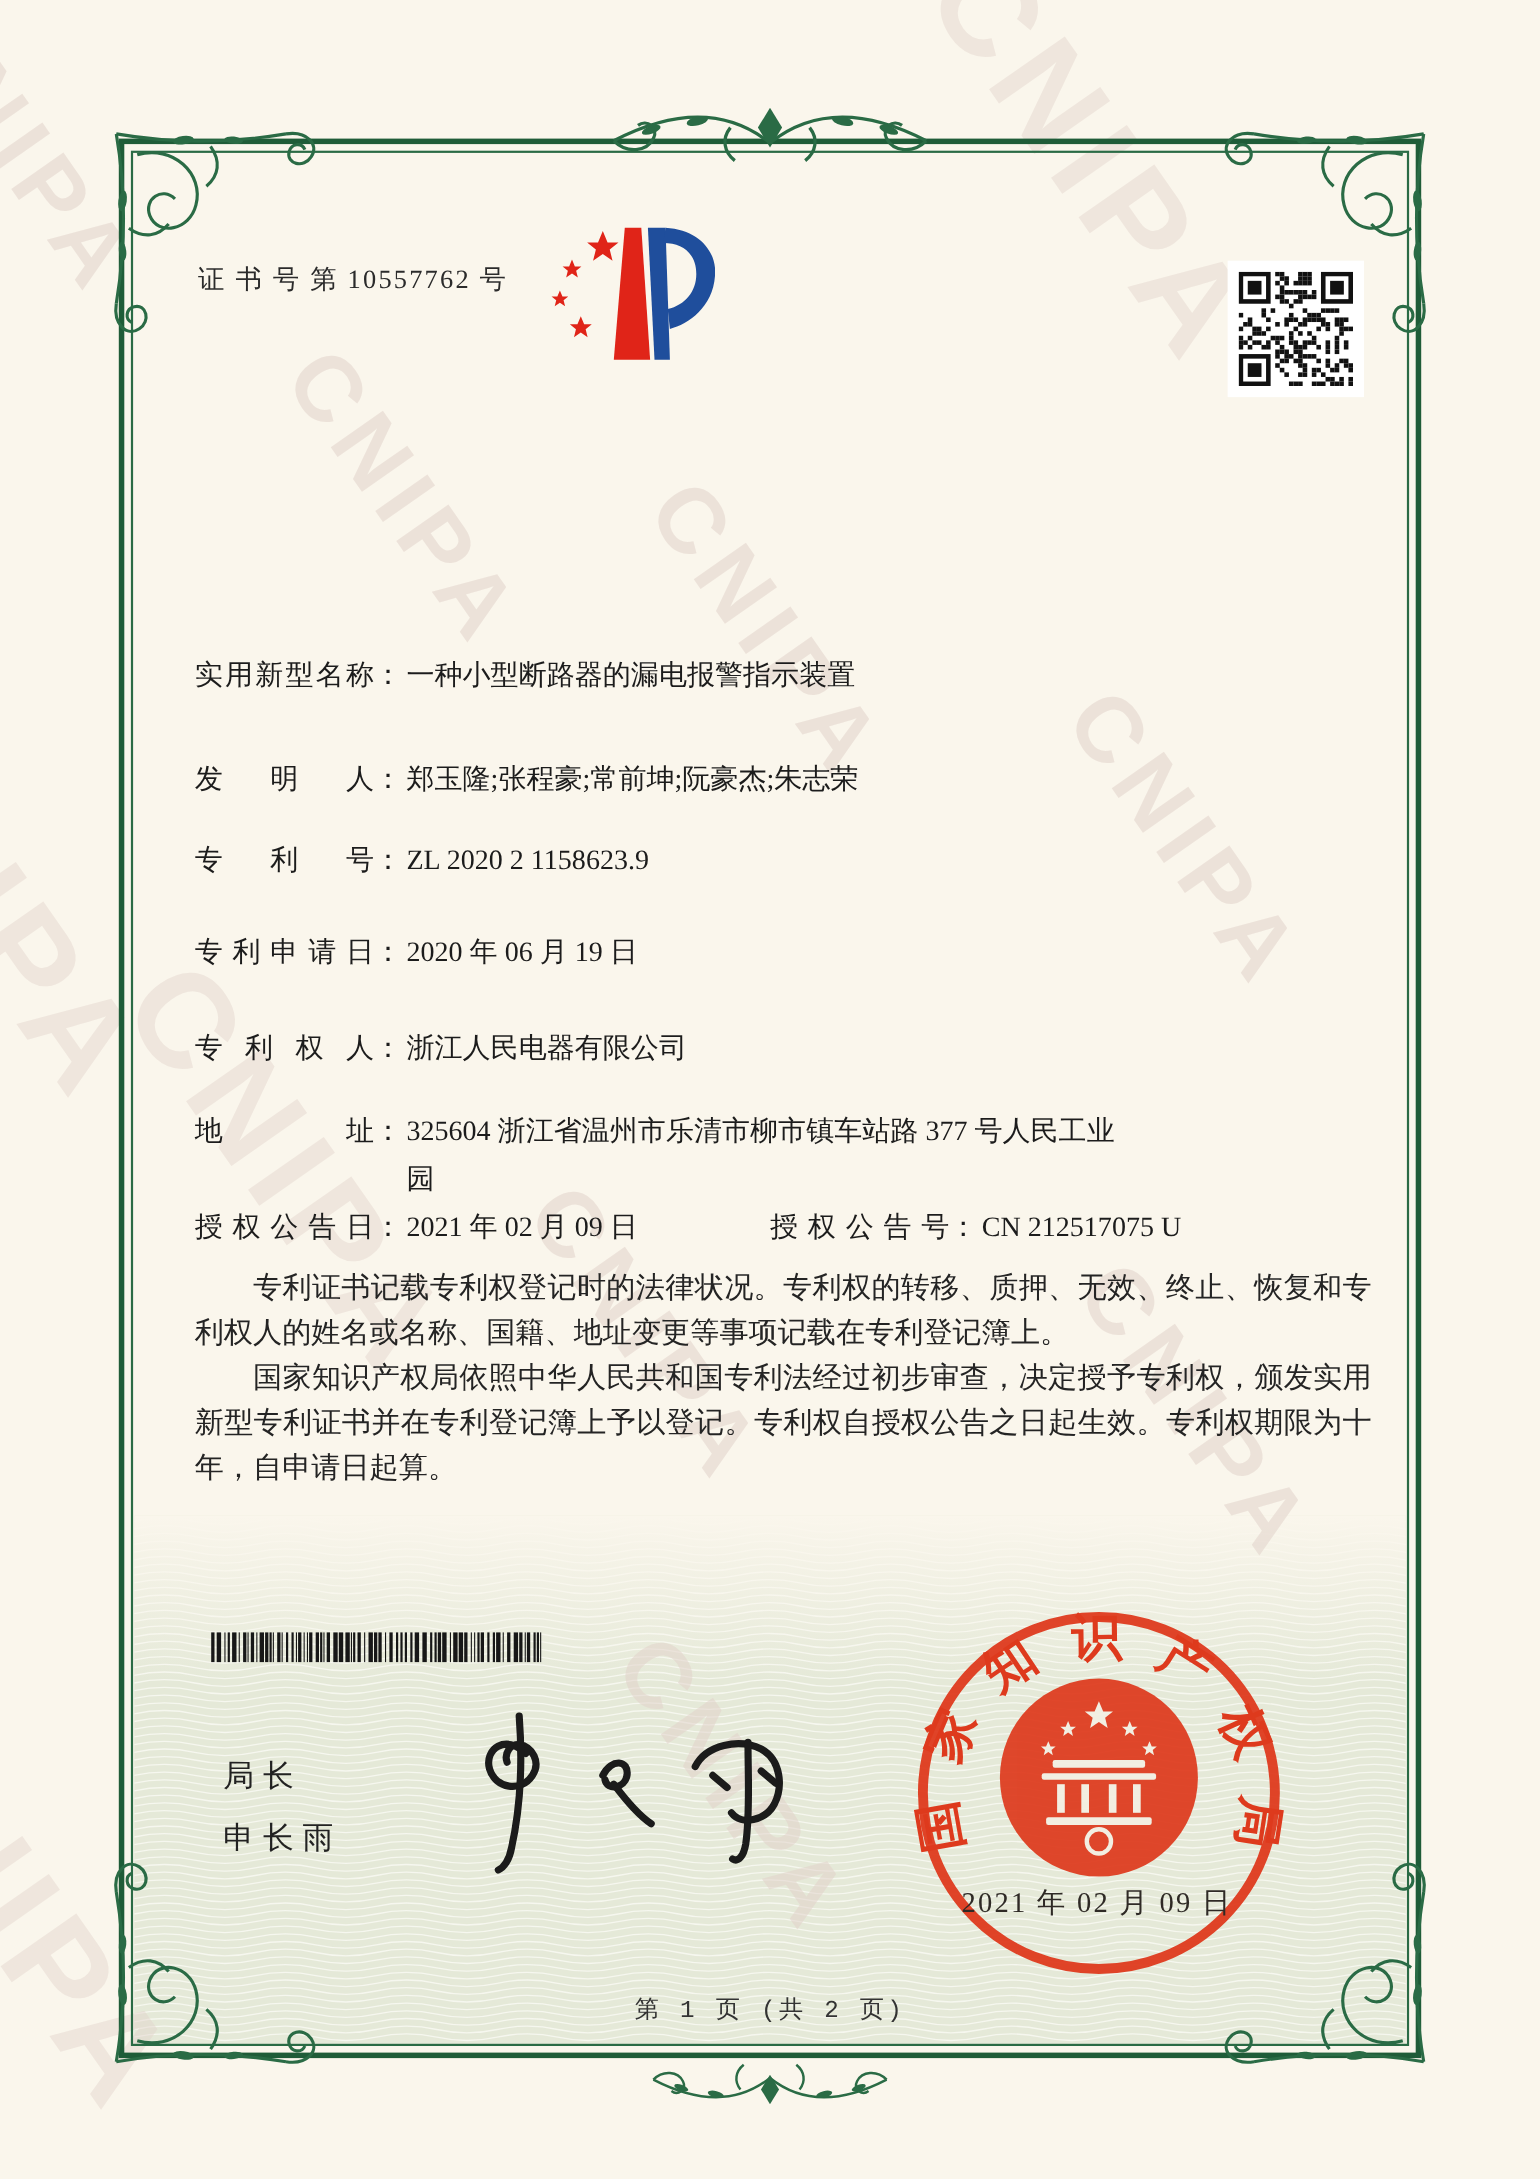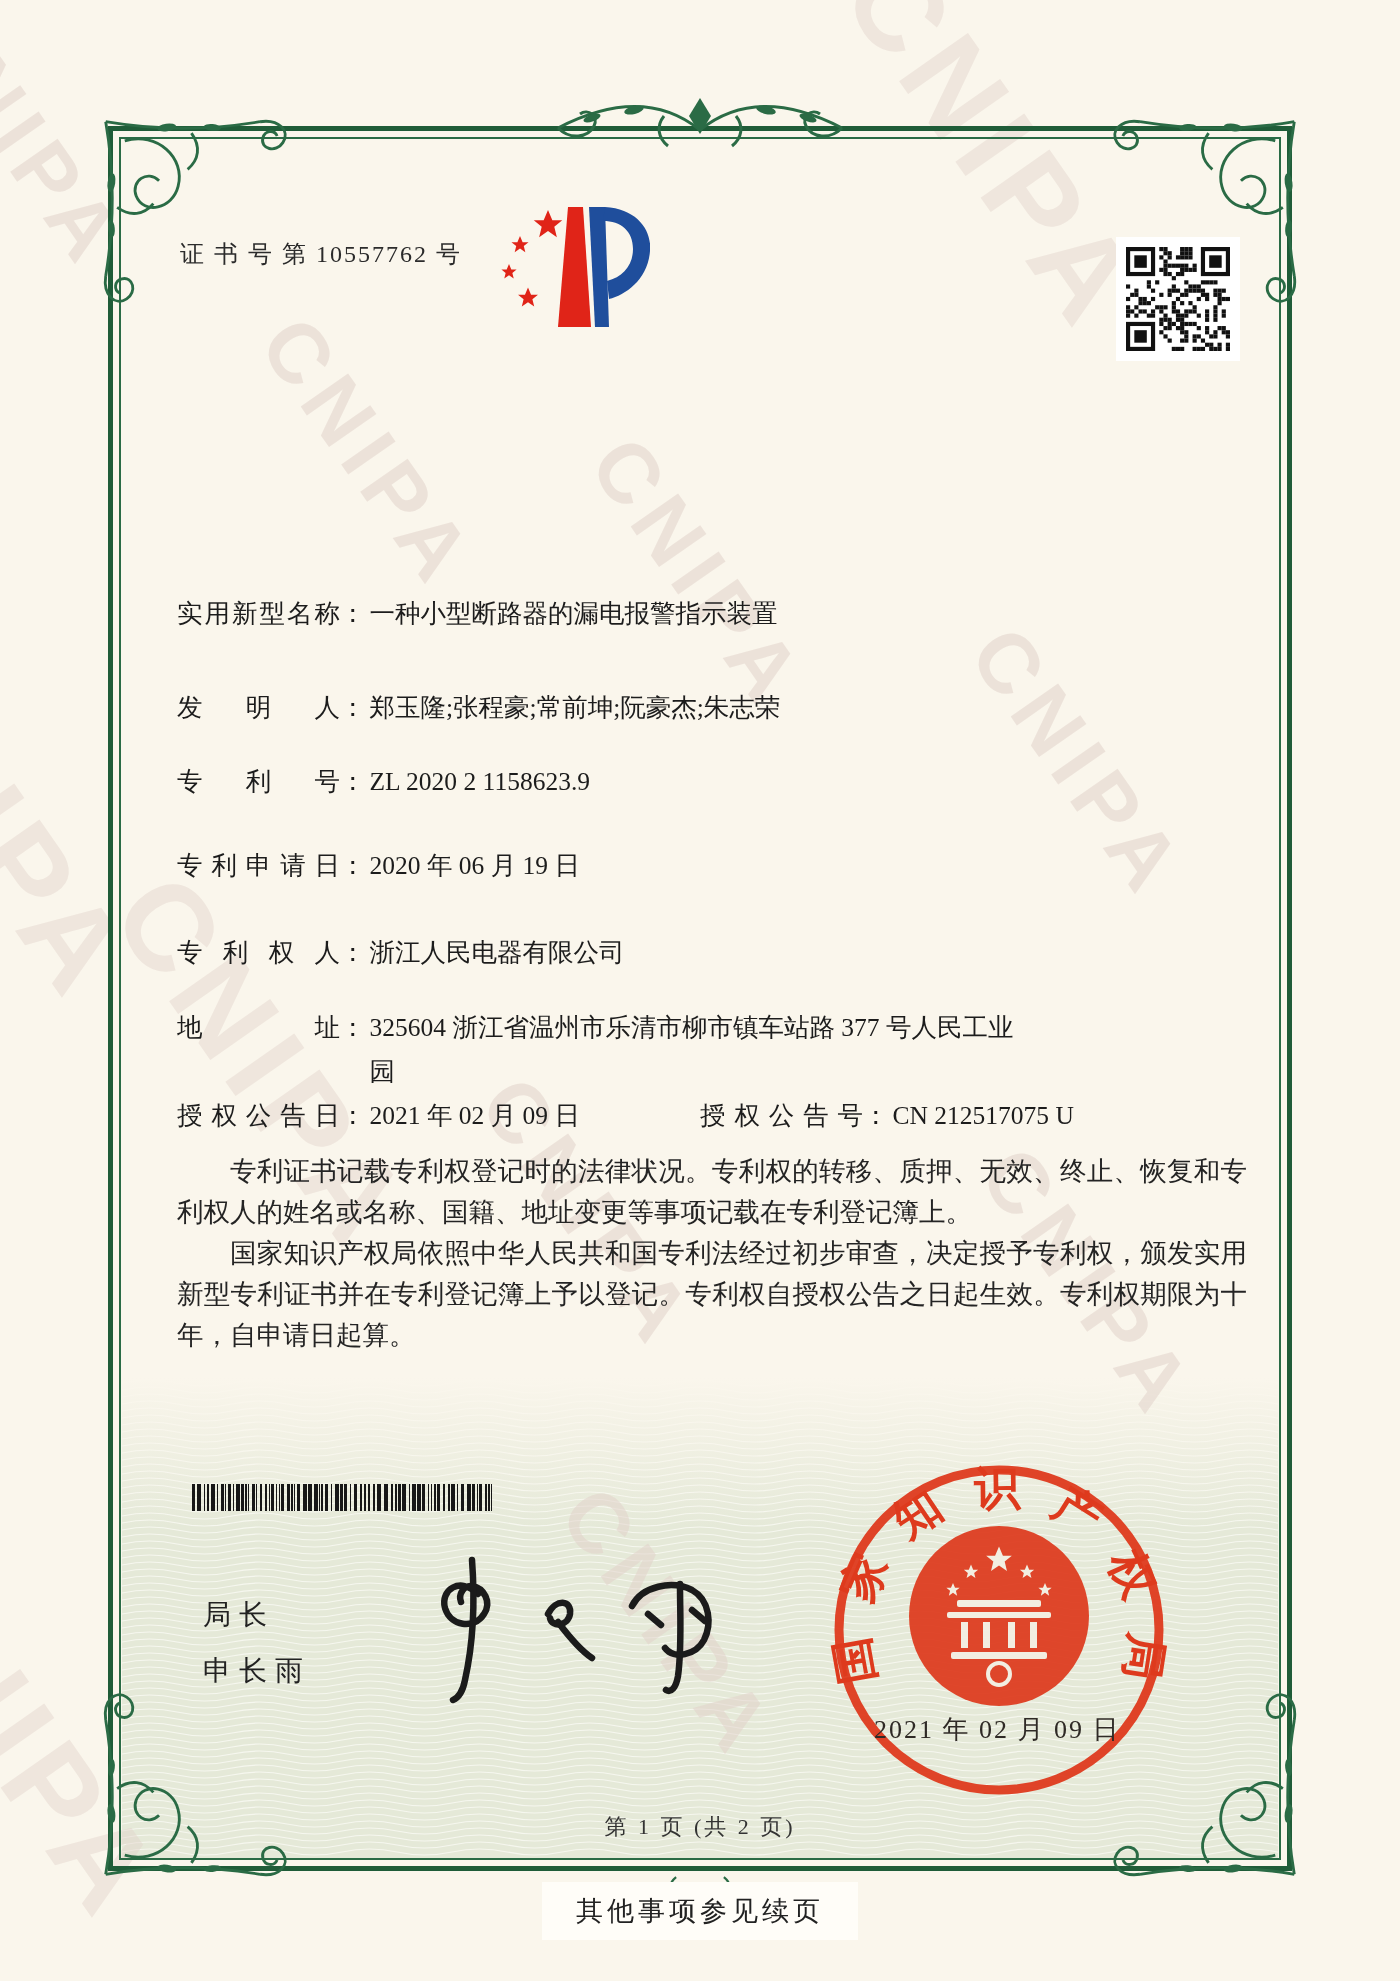--- a/index.html
+++ b/index.html
@@ -52,21 +52,21 @@
   
   .barcode{position:absolute;left:192px;top:1484px;width:308px;height:27px;z-index:4;font-size:0;}
   .barcode i{display:inline-block;height:27px;background:#171717;}
   .signer{position:absolute;left:203px;z-index:4;font-family:"Liberation Sans","DejaVu Sans",sans-serif;
       font-size:28px;letter-spacing:8px;color:#222;}
   .signer.t1{top:1596px;} .signer.t2{top:1652px;}
   .signature{position:absolute;left:420px;top:1548px;width:320px;height:175px;z-index:4;}
   .seal{position:absolute;left:827px;top:1458px;width:344px;height:344px;z-index:4;}
   .seal-date{position:absolute;left:874px;top:1712px;font-size:26px;letter-spacing:2px;color:#2f2a26;z-index:6;}
   .page-info{position:absolute;left:0;top:1812px;width:1400px;text-align:center;font-size:22px;
-      letter-spacing:3px;color:#333;z-index:4;}
+      letter-spacing:3px;color:#333;z-index:4;font-family:Liberation Mono, monospace;}
   .cont-note{position:absolute;left:50%;transform:translateX(-50%);top:1882px;background:#fffdf8;
       padding:11px 34px;font-size:27px;letter-spacing:4px;color:#222;z-index:5;
       font-family:"DejaVu Serif","Liberation Serif",serif;}
   .hidden-defs{position:absolute;width:0;height:0;overflow:hidden;}
 </style>
 </head>
 <body>
 
 <div class="page">
 
@@ -510,15 +510,14 @@
         <rect x="31" y="6" width="7" height="26"></rect>
         <rect x="-48" y="36" width="96" height="7" rx="2"></rect>
         <circle cy="58" r="11" fill="none" stroke="#f3efe2" stroke-width="4"></circle>
       </g>
     </g>
   </svg>
 
   <div class="seal-date">2021 年 02 月 09 日</div>
 
   <div class="page-info">第 1 页 (共 2 页)</div>
-  <div class="cont-note">其他事项参见续页</div>
 
 </div>
 
 </body></html>

